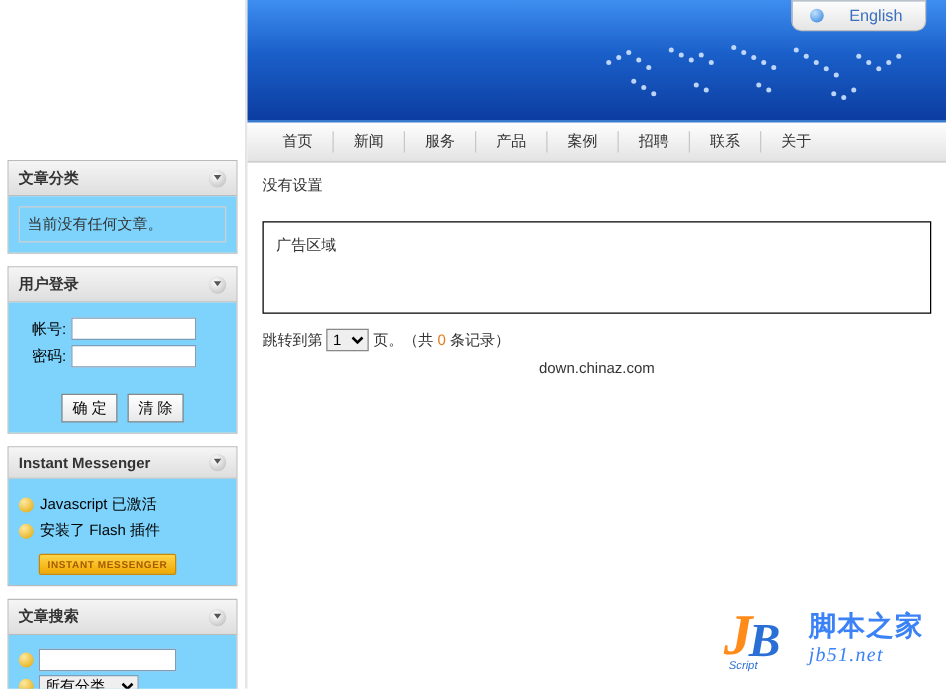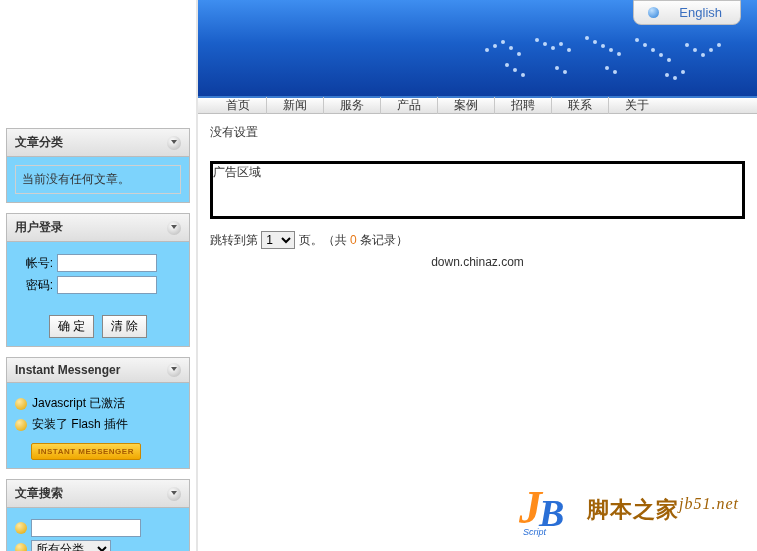--- a/index.html
+++ b/index.html
@@ -23,37 +23,37 @@
 .im-badge{display:inline-block;background:linear-gradient(#ffd54a,#f0a800);color:#a65b00;font-size:8px;letter-spacing:0.5px;font-weight:bold;padding:3px 6px;border:1px solid #cc8800;border-radius:2px;margin-top:6px;margin-left:16px}
 .search-row{display:flex;align-items:center;gap:4px;margin:3px 0}
 .search-row input[type=text]{width:110px;height:18px;border:1px solid #7e9db9}
 .search-row select{width:80px;height:18px;border:1px solid #7e9db9;font-size:12px}
 .right-col{flex:1;display:flex;flex-direction:column;position:relative}
 .banner{height:96px;background:linear-gradient(180deg,#3e8ef0 0%,#1a5fc9 45%,#0c3da0 100%);position:relative;overflow:hidden}
 .lang-tab{position:absolute;top:0;right:16px;background:linear-gradient(#fdfdfd,#e5e5e5);border:1px solid #c0c0c0;border-radius:0 0 8px 8px;padding:4px 18px 4px 14px;display:flex;align-items:center;gap:20px;color:#3a6fbf;font-size:13px}
 .lang-dot{width:11px;height:11px;border-radius:50%;background:radial-gradient(circle at 35% 30%,#bfe0ff,#2b7fd8)}
 .worldmap{position:absolute;right:10px;top:20px;width:280px;height:80px;opacity:0.9}
 .dot{fill:#cfe4ff}
-.nav{height:18px;background:linear-gradient(#fefefe,#e3e3e3);border-top:2px solid #3a7bd0;border-bottom:1px solid #bfbfbf;display:flex;align-items:center;padding:0 12px}
+.nav{height:34px;background:linear-gradient(#fefefe,#e3e3e3);border-top:2px solid #3a7bd0;border-bottom:1px solid #bfbfbf;display:flex;align-items:center;padding:0 12px}
 .nav-item{padding:0 16px;color:#333;border-right:1px solid #c8c8c8;cursor:pointer;font-size:12px}
 .nav-item:last-child{border-right:none}
 .content{padding:10px 12px;font-size:12px;color:#333}
 .notset{margin-bottom:20px}
-.adbox{border:3px solid #000000;height:58px;margin-bottom:12px}
+.adbox{border:1px solid #000000;padding:10px;height:74px;margin-bottom:12px}
 .pager{margin:6px 0}
 .pager select{width:34px;height:18px;border:1px solid #888;font-size:12px}
 .orange{color:#e67817}
 .archive{text-align:center;color:#6b6b6b;margin:14px 0;font-family:Verdana}
 .footer-url{text-align:center;color:#333;margin-top:6px}
 .watermark{position:absolute;right:18px;bottom:12px;display:flex;align-items:center;gap:10px}
 .wm-logo{width:58px;height:58px;position:relative}
 .wm-j{font:italic bold 46px Georgia;color:#ff8c1a;position:absolute;left:0;top:0}
 .wm-b{font:italic bold 38px Georgia;color:#2a6fd6;position:absolute;left:20px;top:10px}
 .wm-script{position:absolute;left:4px;bottom:2px;font-size:9px;color:#2a6fd6;font-style:italic}
-.wm-text{display:flex;flex-direction:row;color:#a16207}
+.wm-text{display:flex;flex-direction:column;color:#3b82f6}
 .wm-cn{font-size:22px;font-weight:bold;letter-spacing:1px}
 .wm-en{font:italic 16px Georgia;letter-spacing:1px}
 </style>
 </head>
 <body>
 
 <div class="page">
   <div class="left-col">
     <div class="left-spacer"></div>
 

